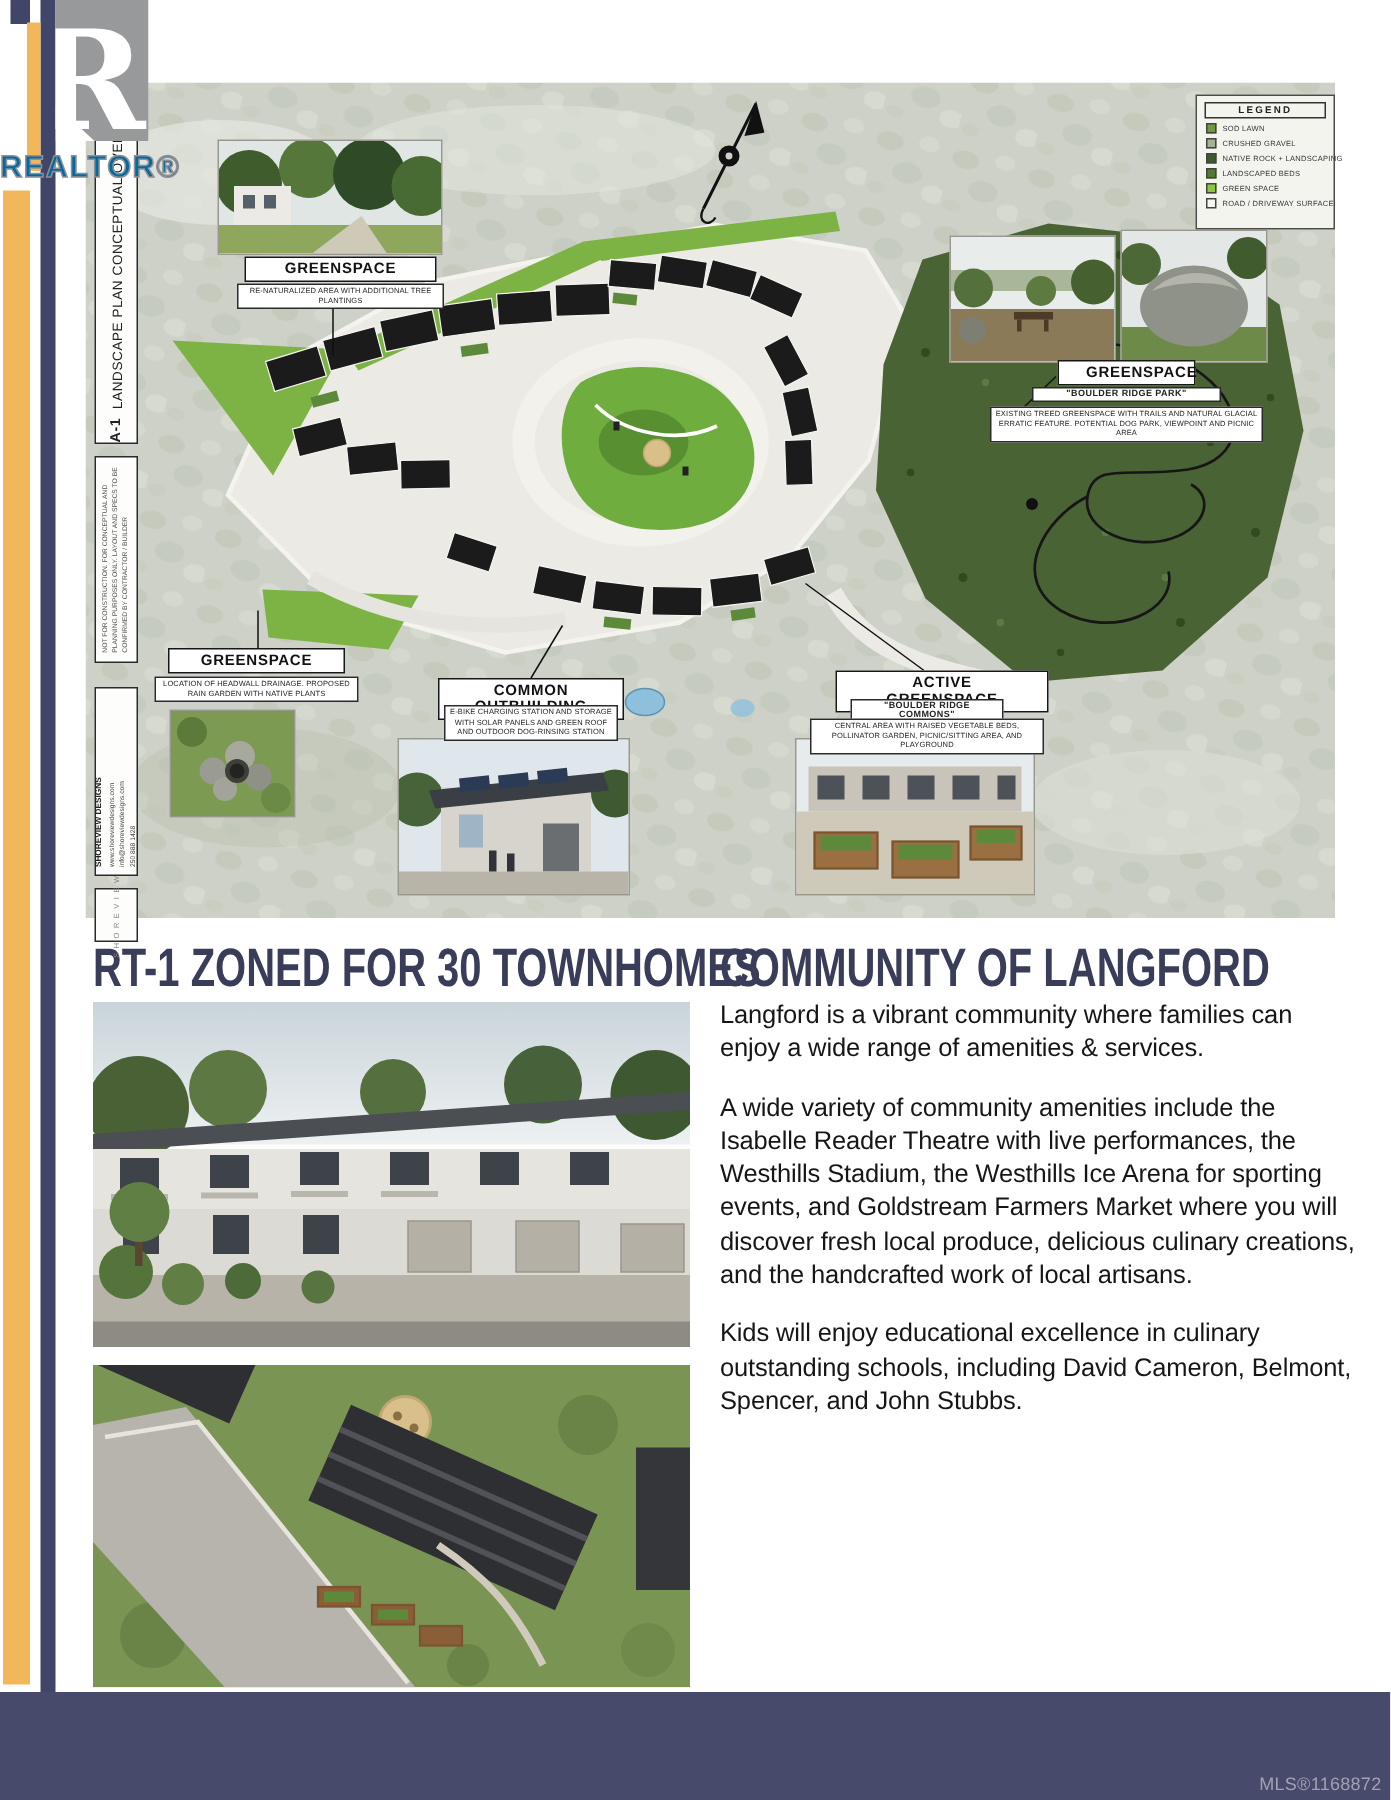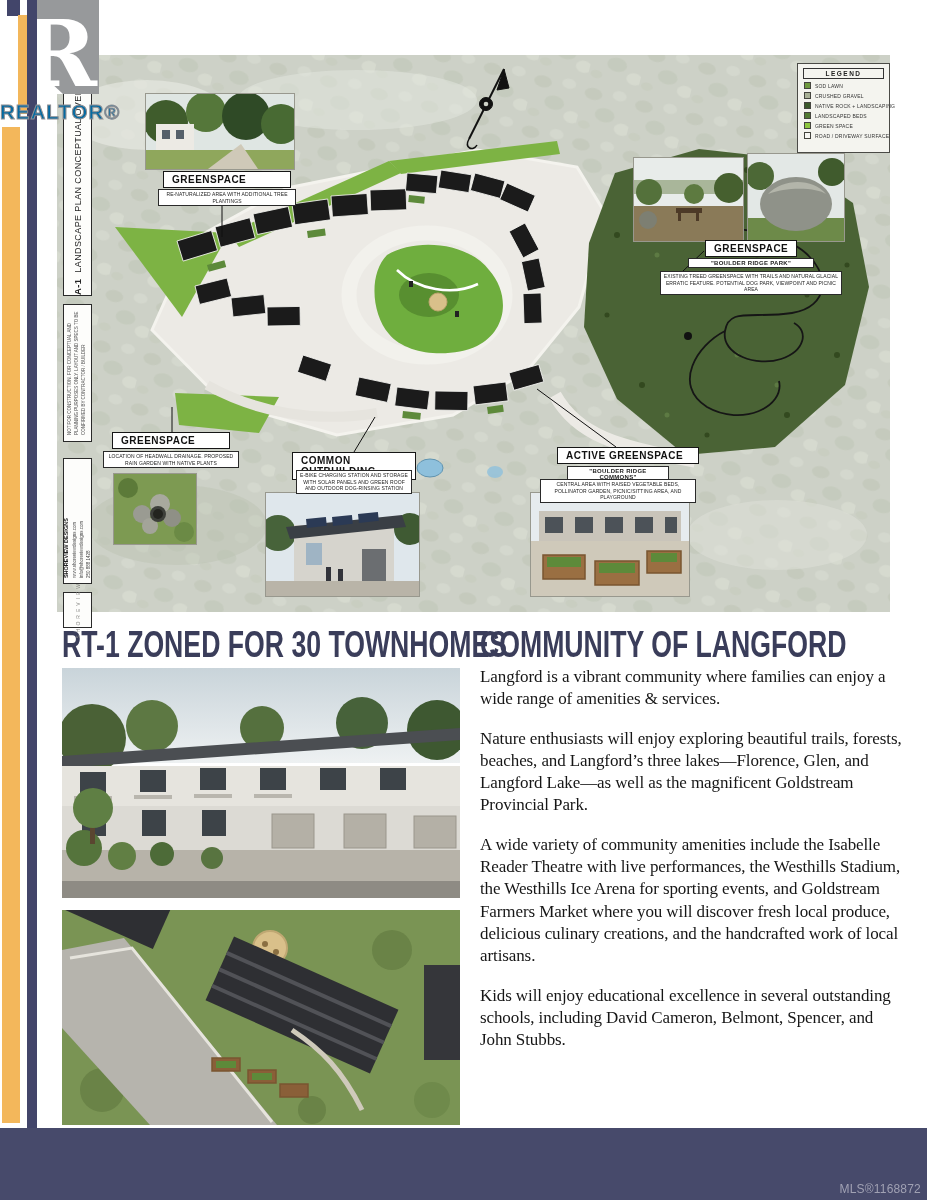--- a/index.html
+++ b/index.html
@@ -22,22 +22,22 @@
   .legend{left:797px;top:63px;width:93px;height:90px;background:#f4f4ef;border:1.5px solid #4a4a46;
           box-sizing:border-box;z-index:4;}
   .legend-title{margin:4px 5px 2px 5px;border:1px solid #333;text-align:center;font-size:6.5px;
                 font-weight:bold;letter-spacing:1.5px;padding:1px 0;color:#222;}
   .legend-row{display:flex;align-items:center;gap:4px;margin:3px 0 0 6px;}
   .legend-sw{width:7px;height:7px;border:0.8px solid #44443e;box-sizing:border-box;flex:none;}
   .legend-lab{font-size:5px;color:#333;letter-spacing:0.2px;white-space:nowrap;}
   .sw0{background:#6f9a3f;} .sw1{background:#a8b096;} .sw2{background:#3c5a2c;}
   .sw3{background:#527a33;} .sw4{background:#8dc63f;} .sw5{background:#f7f7f3;}
 
-  .lab-title{background:#fff;border:1.6px solid #161616;box-sizing:border-box;text-align:left;
-             font-weight:bold;font-size:10px;letter-spacing:0.5px;color:#111;padding:2px 8px;z-index:4;}
+  .lab-title{background:#fff;border:1.6px solid #161616;box-sizing:border-box;text-align:center;
+             font-weight:bold;font-size:10px;letter-spacing:0.5px;color:#111;padding:2px 18px;z-index:4;}
   .lab-sub{background:#fff;border:1px solid #2a2a2a;box-sizing:border-box;text-align:center;
            font-size:5px;line-height:1.3;color:#222;padding:1px 2px;z-index:4;letter-spacing:0.1px;}
   .lab-name{background:#fff;border:1px solid #2a2a2a;box-sizing:border-box;text-align:center;
             font-size:6px;font-weight:bold;color:#222;padding:1px 2px;z-index:4;letter-spacing:0.3px;}
 
   
   .sheetbox{background:#fdfdfb;border:1.4px solid #2a2a2a;box-sizing:border-box;z-index:5;
             display:flex;align-items:center;justify-content:center;}
   .vtext{writing-mode:vertical-rl;transform:rotate(180deg);white-space:nowrap;color:#222;}
   .sheet-a1{font-size:9px;letter-spacing:0.4px;}
@@ -47,21 +47,21 @@
   .vcontact{writing-mode:vertical-rl;transform:rotate(180deg);font-size:4.5px;line-height:1.6;
             color:#444;height:92%;}
   .vcontact b{font-size:5.5px;color:#222;}
   .vbrand{writing-mode:vertical-rl;transform:rotate(180deg);font-size:5px;letter-spacing:3px;
           color:#8a8a86;}
 
   
   .heading{position:absolute;top:624px;font-weight:bold;font-size:36px;color:#3a3d5a;
            transform:scaleX(0.74);transform-origin:left top;white-space:nowrap;letter-spacing:0;}
   .h-left{left:62px;} .h-right{left:480px;}
-  .copy{left:480px;top:666px;width:426px;z-index:2;font-family:Liberation Serif, serif;}
+  .copy{left:480px;top:666px;width:426px;z-index:2;}
   .copy p{font-size:17px;line-height:22.3px;margin:0 0 17px 0;color:#161616;letter-spacing:-0.1px;}
   .bigphoto{z-index:2;overflow:hidden;}
 
   .footer{left:0;top:1128px;width:927px;height:72px;background:#474a6b;z-index:2;}
   .mls{position:absolute;right:6px;bottom:4px;color:#a0a1b3;font-size:12px;letter-spacing:0.2px;}
 </style>
 </head>
 <body>
 
 <div id="page">
@@ -446,22 +446,21 @@
         <rect x="218" y="174" width="28" height="13" fill="#8a5f38"></rect>
       </g>
       <rect x="154" y="151" width="20" height="7" fill="#5d8a3a"></rect>
       <rect x="190" y="163" width="20" height="7" fill="#5d8a3a"></rect>
       <path d="M230,120 C260,140 280,160 300,200" fill="none" stroke="#cfcabb" stroke-width="5"></path>
     </svg>
   </div>
 
   <div class="abs copy">
     <p>Langford is a vibrant community where families can enjoy a wide range of amenities &amp; services.</p>
-    <p>Nature enthusiasts will enjoy exploring beautiful trails, forests, beaches, and Langford’s three lakes—Florence, Glen, and Langford Lake—as well as the magnificent Goldstream Provincial Park.</p>
     <p>A wide variety of community amenities include the Isabelle Reader Theatre with live performances, the Westhills Stadium, the Westhills Ice Arena for sporting events, and Goldstream Farmers Market where you will discover fresh local produce, delicious culinary creations, and the handcrafted work of local artisans.</p>
-    <p>Kids will enjoy educational excellence in several outstanding schools, including David Cameron, Belmont, Spencer, and John Stubbs.</p>
+    <p>Kids will enjoy educational excellence in culinary outstanding schools, including David Cameron, Belmont, Spencer, and John Stubbs.</p>
   </div>
 
   <div class="abs footer">
     <div class="mls">MLS®1168872</div>
   </div>
 
 </div>
 
 </body></html>

